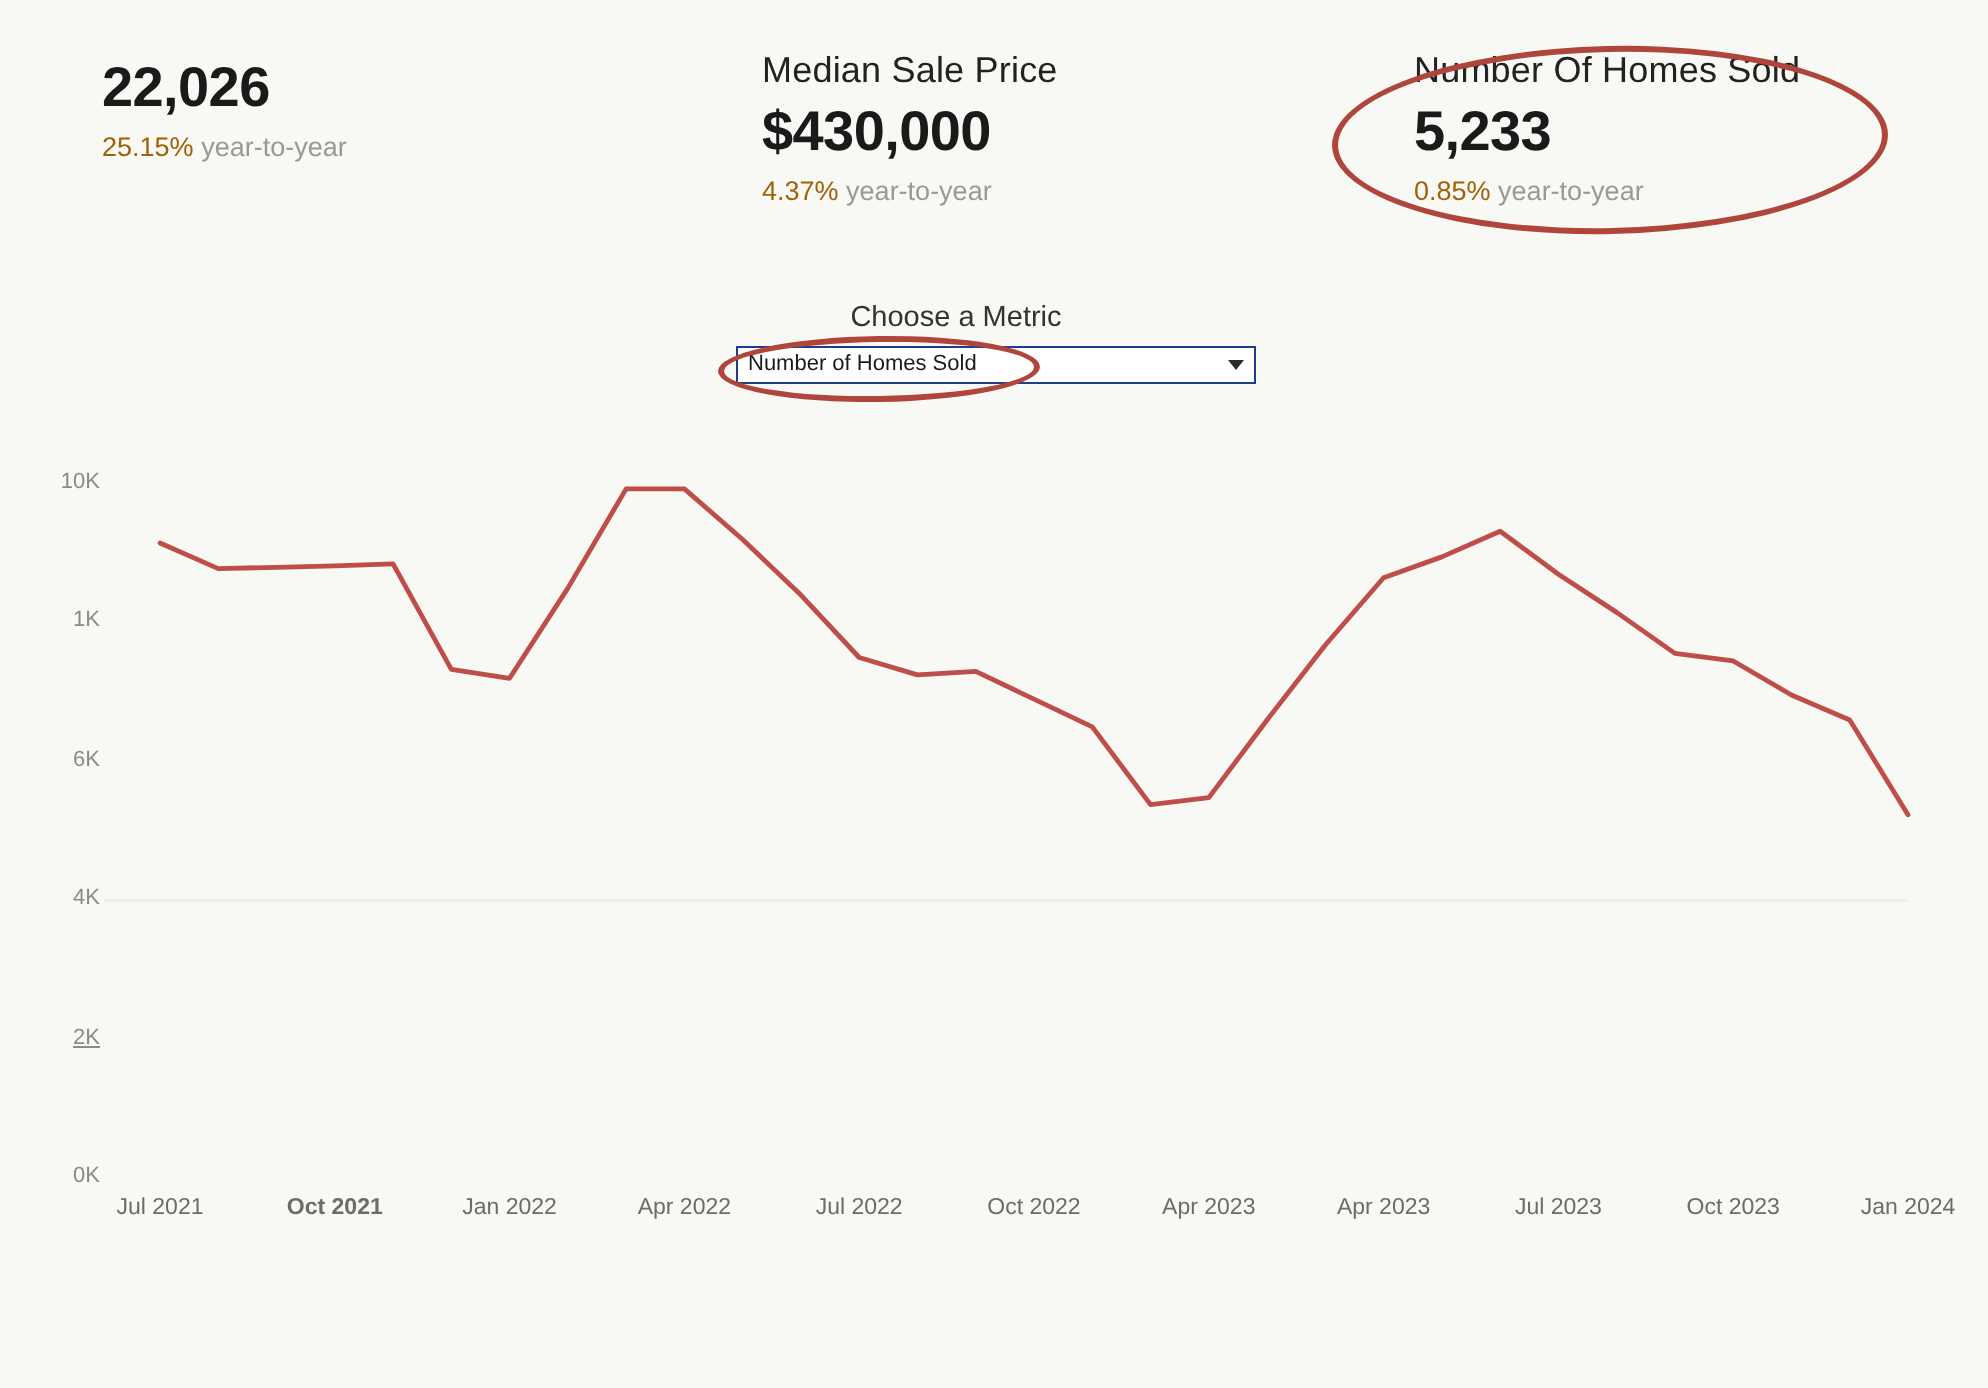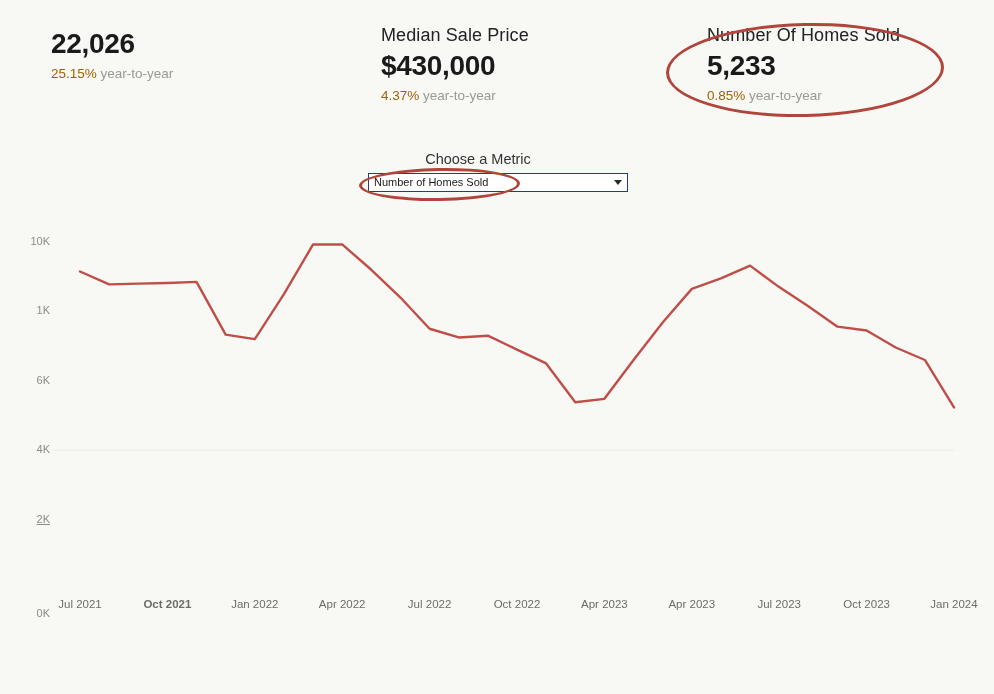--- a/index.html
+++ b/index.html
@@ -221,21 +221,21 @@
         <line x1="52" x2="954" y1="374" y2="374" stroke="transparent" stroke-width="1"></line>
         <line x1="52" x2="954" y1="304.6" y2="304.6" stroke="transparent" stroke-width="1"></line>
         <line x1="52" x2="954" y1="235.2" y2="235.2" stroke="#ecece6" stroke-width="1"></line>
         <line x1="52" x2="954" y1="165.8" y2="165.8" stroke="transparent" stroke-width="1"></line>
         <line x1="52" x2="954" y1="96.39999999999998" y2="96.39999999999998" stroke="transparent" stroke-width="1"></line>
         <line x1="52" x2="954" y1="27" y2="27" stroke="transparent" stroke-width="1"></line>
       </g>
     <path id="series-path" fill="none" stroke-linejoin="round" stroke-linecap="round" d="M80.00 56.50 L109.13 69.33 L138.27 68.64 L167.40 67.95 L196.53 66.90 L225.67 119.65 L254.80 124.16 L283.93 79.05 L313.07 29.43 L342.20 29.43 L371.33 54.76 L400.47 82.52 L429.60 113.75 L458.73 122.43 L487.87 120.69 L517.00 134.57 L546.13 148.45 L575.27 187.31 L604.40 183.84 L633.53 144.98 L662.67 107.50 L691.80 73.85 L720.93 63.44 L750.07 50.60 L779.20 72.11 L808.33 91.19 L837.47 111.67 L866.60 115.49 L895.73 132.49 L924.87 144.98 L954.00 192.41" stroke="#bf4e49" stroke-width="2.4"></path>
   </svg>
   <div id="ytick-layer">
-      <div class="ytick" style="left: 10px; top: 367px; position: absolute; margin-top: 25px;">0K</div>
+      <div class="ytick" style="left: 10px; top: 367px; position: absolute;">0K</div>
       <div class="ytick" style="left: 10px; top: 297.6px; position: absolute; text-decoration: underline;">2K</div>
       <div class="ytick" style="left: 10px; top: 228.2px; position: absolute;">4K</div>
       <div class="ytick" style="left: 10px; top: 158.8px; position: absolute;">6K</div>
       <div class="ytick" style="left: 10px; top: 89.4px; position: absolute;">1K</div>
       <div class="ytick" style="left: 10px; top: 20px; position: absolute;">10K</div>
     </div>
   <div id="xtick-layer">
       <div class="xtick" style="left: 80px; top: 382px; position: absolute;">Jul 2021</div>
       <div class="xtick" style="left: 167.4px; top: 382px; position: absolute; font-weight: bold;">Oct 2021</div>
       <div class="xtick" style="left: 254.8px; top: 382px; position: absolute;">Jan 2022</div>

